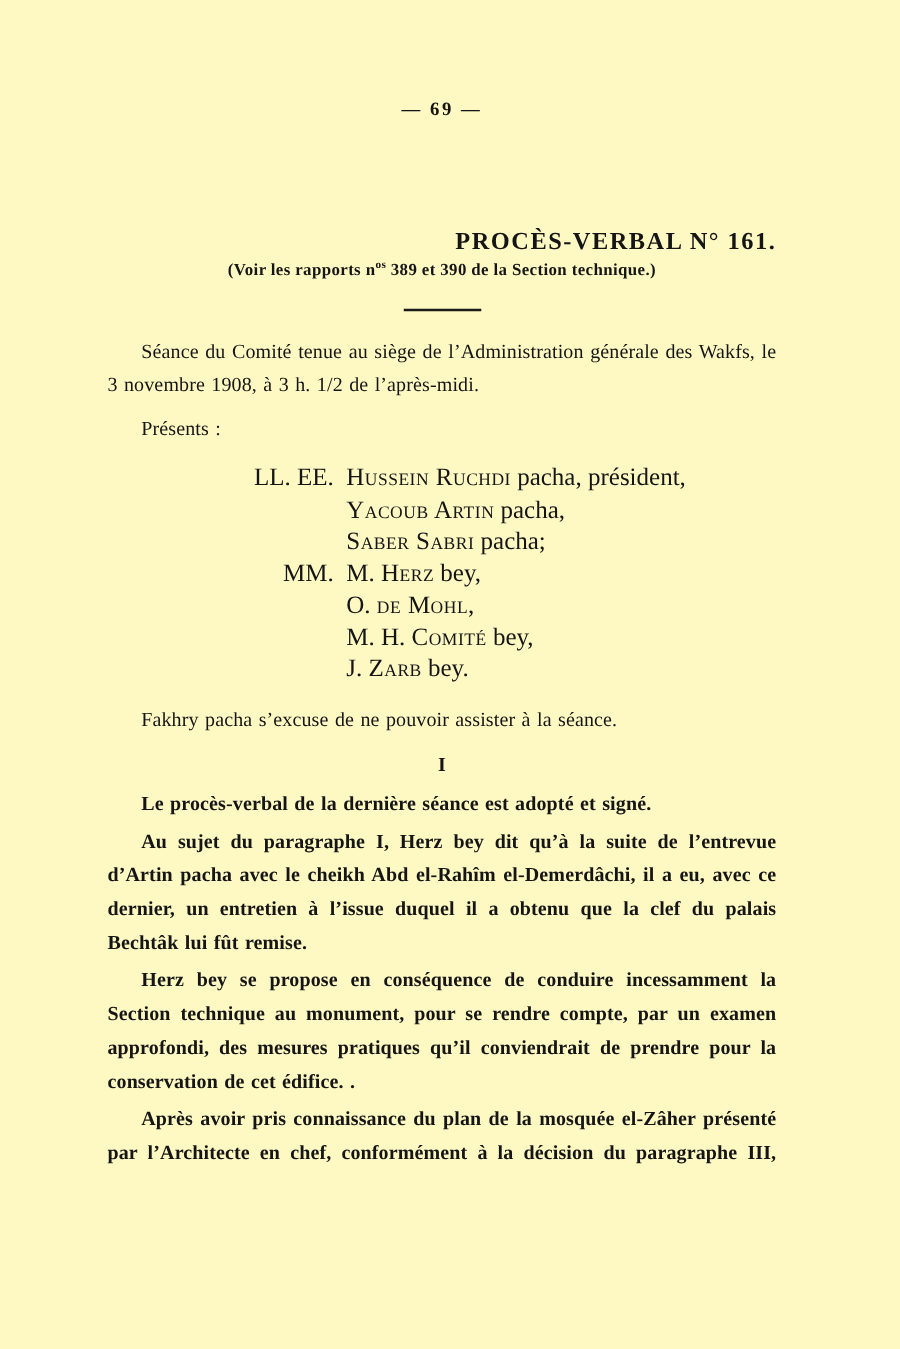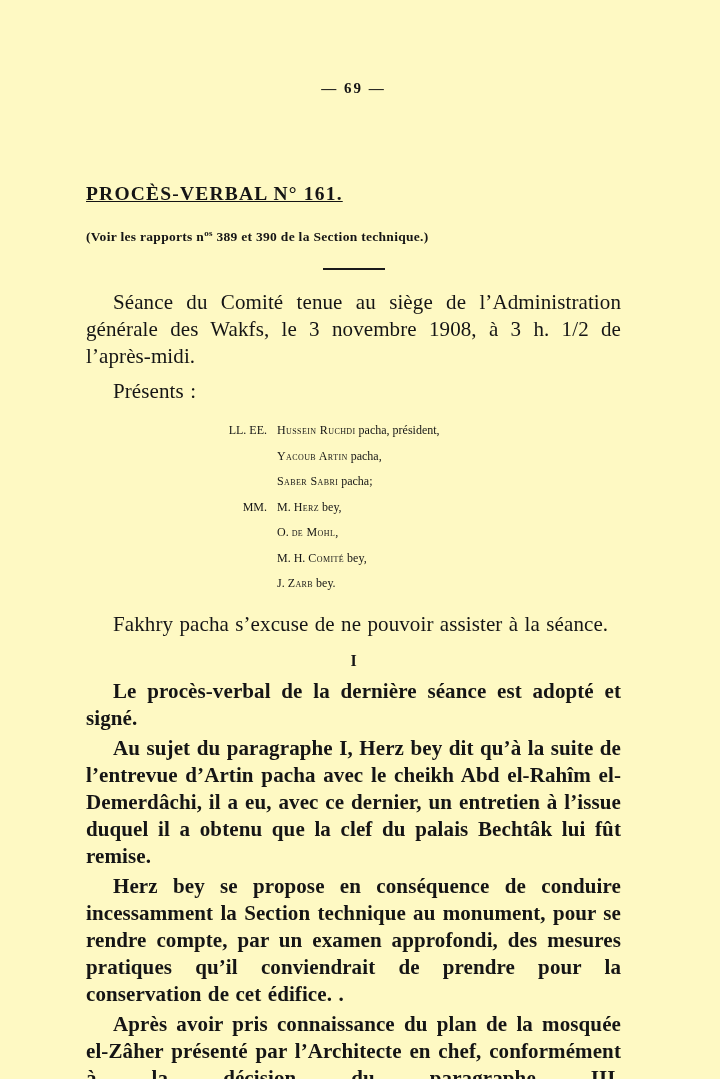--- a/index.html
+++ b/index.html
@@ -21,56 +21,56 @@
   }
   .page-number {
     text-align: center;
     font-weight: bold;
     font-size: 15px;
     letter-spacing: 2px;
     white-space: pre;
   }
   .title {
     margin: 86px 0 0 0;
-    text-align: left;
+    text-align: right;
     font-size: 19.5px;
     font-weight: bold;
     letter-spacing: 1.2px;
-    text-decoration: underline;
   }
   .subtitle {
-    margin-top: 24px;
+    margin-top: 3px;
+    text-align: center;
     font-size: 13.5px;
     font-weight: bold;
     letter-spacing: 0.3px;
   }
   .subtitle sup {
     font-size: 9px;
     line-height: 0;
   }
   .rule {
     width: 62px;
     height: 0;
     border-top: 2px solid #1a1a1a;
     margin: 23px auto 0 auto;
   }
   .para {
-    font-size: 21px;
+    font-size: 16px;
     line-height: 27px;
     margin: 0;
     text-align: justify;
     letter-spacing: 0.1px;
     word-spacing: 1px;
   }
   .indent { text-indent: 27px; }
   .seance   { margin-top: 19px; }
   .presents { margin-top: 8px; text-align: left; }
   .attendees {
     margin-top: 13px;
-    font-size: 12px;
+    font-size: 20px;
     line-height: 25.5px;
   }
   .group { display: flex; }
   .group-label {
     flex: none;
     width: 181px;
     text-align: right;
   }
   .member-list { padding-left: 10px; }
   .sc { font-variant: small-caps; letter-spacing: 0.4px; font-family: Liberation Serif, serif; }

